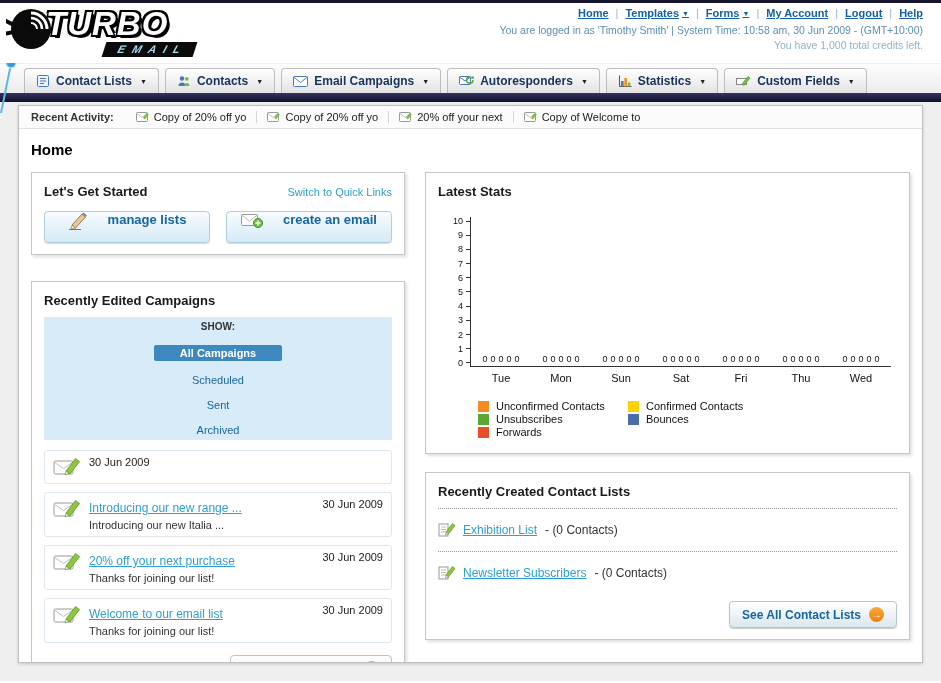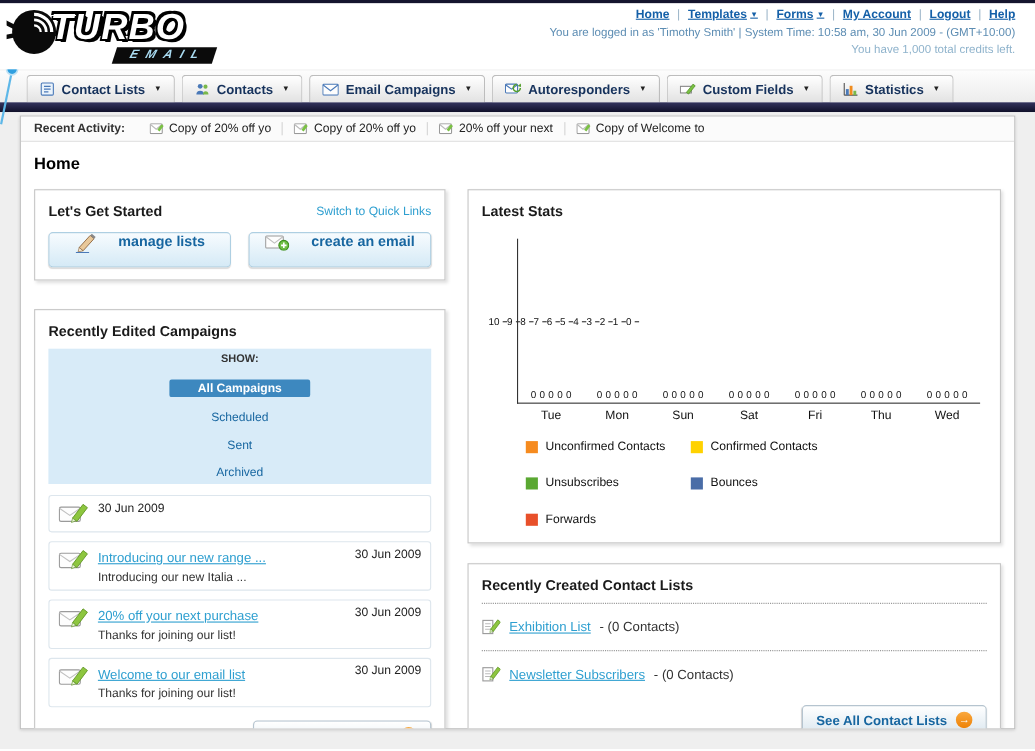--- a/index.html
+++ b/index.html
@@ -66,28 +66,28 @@
   .campaign-date { font-size:11px; color:#222; white-space:nowrap; }
   .panel-footer { display:flex; justify-content:flex-end; margin-top:12px; }
   .pill-btn { display:inline-flex; align-items:center; gap:8px; background:linear-gradient(#ffffff,#dbe7ef); border:1px solid #b5c4cf; border-radius:4px; padding:5px 12px; color:#1766a0; font-weight:bold; font-size:12px; cursor:pointer; box-shadow:0 1px 1px rgba(0,0,0,0.2); }
   .arrow-circle { width:15px; height:15px; border-radius:50%; background:linear-gradient(#f9a83e,#ee8206); color:#fff; display:flex; align-items:center; justify-content:center; font-size:10px; font-weight:bold; }
 
   
   .stats-select { margin-top:9px; height:21px; border:1px solid #8aa8bd; display:flex; align-items:center; justify-content:space-between; padding-left:5px; font-size:12px; color:#111; cursor:pointer; background:#fff; }
   .select-arrow { width:18px; height:19px; background:linear-gradient(#f8f8f8,#dadada); border-left:1px solid #aaa; display:flex; align-items:center; justify-content:center; font-size:7px; color:#333; }
   .chart-wrap { margin-top:18px; padding:0 6px; }
   .chart { display:flex; }
-  .y-axis { width:26px; height:150px; display:flex; flex-direction:row; justify-content:space-between; }
+  .y-axis { width:26px; height:150px; display:flex; flex-direction:column; justify-content:space-between; }
   .ytick { display:flex; align-items:center; justify-content:flex-end; gap:3px; font-size:9px; color:#111; line-height:8px; }
   .ytick-dash { width:4px; height:1px; background:#333; }
   .plot { flex:1; height:150px; border-left:1px solid #333; border-bottom:1px solid #333; display:flex; }
   .zero-group { flex:1; display:flex; align-items:flex-end; justify-content:center; gap:3px; font-size:9px; color:#111; padding-bottom:2px; }
   .day-labels { display:flex; margin-left:27px; margin-top:5px; }
   .day-label { flex:1; text-align:center; font-size:11px; color:#111; }
-  .legend { margin:16px 0 4px 34px; display:flex; flex-wrap:wrap; row-gap:21px; }
+  .legend { margin:16px 0 4px 34px; display:flex; flex-wrap:wrap; row-gap:1px; }
   .legend-item { width:150px; display:flex; align-items:center; gap:7px; font-size:11px; color:#111; }
   .legend-swatch { width:11px; height:11px; flex:none; }
 
   
   .lists-panel { margin-top:18px; }
   .dotted { border-top:1px dotted #999; margin:9px 0; }
   .list-item { display:flex; align-items:center; gap:8px; padding:4px 0; font-size:12px; cursor:pointer; }
   .list-link { color:#2e9fd0; text-decoration:underline; }
   .list-detail { color:#333; }
   .lists-footer { display:flex; justify-content:flex-end; margin-top:16px; }
@@ -200,39 +200,39 @@
             <path d="M0.5 2 L6 6 L11.5 2" fill="none" stroke="#4a79b8"></path>
             <path d="M14 5 a3.2 3.2 0 1 1 -3.2 -3.2" fill="none" stroke="#55a02e" stroke-width="1.4"></path>
             <path d="M14.5 0.8 l0.2 3.4 -3.2 -1.1 Z" fill="#55a02e"></path>
           </svg>
       </span>
       <span>Autoresponders</span>
       <span class="caret">▼</span>
     </div>
     <div class="tab">
       <span class="icon">
-        <svg width="15" height="12" viewBox="0 0 15 12">
-            <rect x="0.5" y="3.5" width="10" height="6" fill="#fff" stroke="#888"></rect>
-            <path d="M6 9 L12 1.5 L14 3 L8 10.5 Z" fill="#7ac143" stroke="#4e8f22" stroke-width="0.7"></path>
-          </svg>
-      </span>
-      <span>Custom Fields</span>
-      <span class="caret">▼</span>
-    </div>
-    <div class="tab">
-      <span class="icon">
         <svg width="14" height="13" viewBox="0 0 14 13">
             <line x1="1.5" y1="0.5" x2="1.5" y2="11.5" stroke="#555"></line>
             <line x1="1.5" y1="11.5" x2="13.5" y2="11.5" stroke="#555"></line>
             <rect x="3" y="6" width="2.6" height="5.5" fill="#4a79b8"></rect>
             <rect x="6.4" y="3" width="2.6" height="8.5" fill="#f08c1e"></rect>
             <rect x="9.8" y="7.5" width="2.6" height="4" fill="#79b84a"></rect>
           </svg>
       </span>
       <span>Statistics</span>
+      <span class="caret">▼</span>
+    </div>
+    <div class="tab">
+      <span class="icon">
+        <svg width="15" height="12" viewBox="0 0 15 12">
+            <rect x="0.5" y="3.5" width="10" height="6" fill="#fff" stroke="#888"></rect>
+            <path d="M6 9 L12 1.5 L14 3 L8 10.5 Z" fill="#7ac143" stroke="#4e8f22" stroke-width="0.7"></path>
+          </svg>
+      </span>
+      <span>Custom Fields</span>
       <span class="caret">▼</span>
     </div>
   </div>
   <div class="darkbar"></div>
 
   <div class="main-region">
     <div class="main-panel">
 
       <div class="activity-bar">
         <span class="activity-label">Recent Activity:</span>

